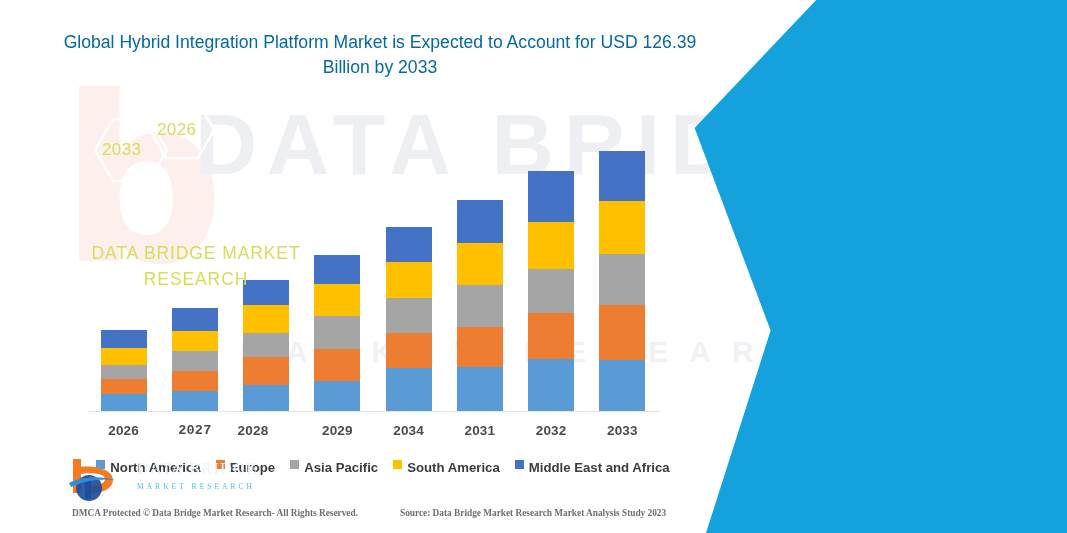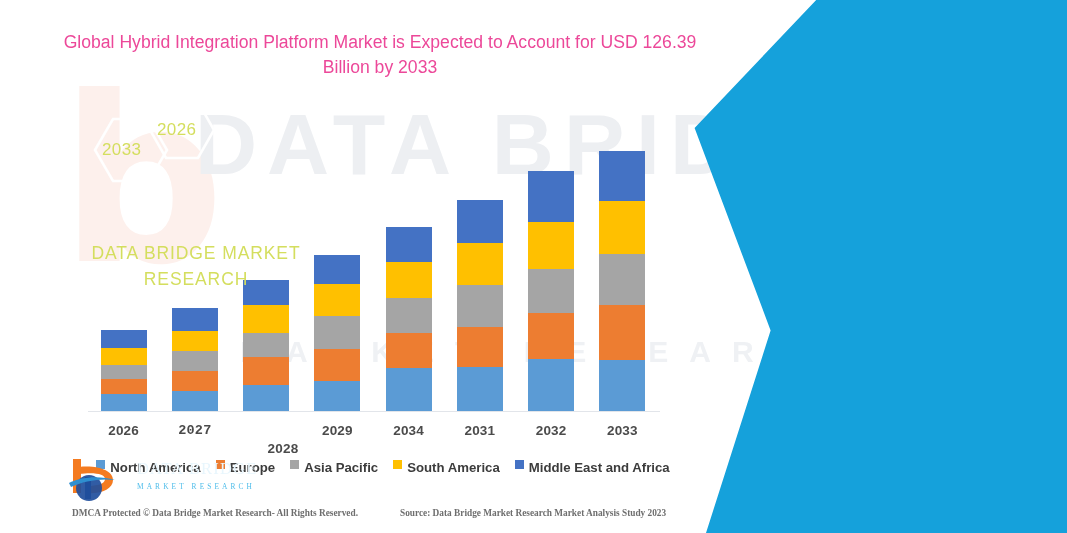--- a/index.html
+++ b/index.html
@@ -54,21 +54,21 @@
   .wm-main { top: 95px; left: 195px; font-size: 86px; letter-spacing: 10px; color:#EDEFF2; }
   .wm-sub  { top: 335px; left: 240px; font-size: 30px; letter-spacing: 21px; color:#EFF1F4; }
   .wm-b {
     position:absolute; top: 92px; left: 60px; z-index:0;
     font-size: 230px; line-height: .78; font-weight: 700; color: #FDF0EC;
     font-family: "DejaVu Sans", sans-serif;
   }
 
   .chart-title {
     position: absolute; top: 30px; left: 55px; width: 650px;
-    text-align: center; color: #ec4899; font-size: 17.6px; line-height: 1.42;
+    text-align: center; color: #0369a1; font-size: 17.6px; line-height: 1.42;
     font-weight: 400; z-index: 3;
   }
 
   
   .plot { position: absolute; left: 0; top: 0; width: 760px; height: 533px; z-index: 2; }
   .plot-band {
     position: absolute; left: 88px; top: 120px; width: 570px; height: 291px;
   }
   .baseline {
     position: absolute; left: 88px; top: 411px; width: 572px; height: 1px;
@@ -168,21 +168,21 @@
             <div class="seg" style="background: rgb(237, 125, 49); height: 55.3367px; bottom: 50.6053px;"></div>
             <div class="seg" style="background: rgb(165, 165, 165); height: 51.0167px; bottom: 105.942px;"></div>
             <div class="seg" style="background: rgb(255, 192, 0); height: 52.8681px; bottom: 156.959px;"></div>
             <div class="seg" style="background: rgb(68, 114, 196); height: 50.1938px; bottom: 209.827px;"></div>
           </div>
         </div>
       <div class="baseline"></div>
       <div class="xlabels" id="xlabels">
           <div class="xlabel" style="left: 0.625px;">2026</div>
           <div class="xlabel" style="left: 71.875px; font-family: Liberation Mono, monospace;">2027</div>
-          <div class="xlabel" style="left: 160px; margin-top: 18px;">2028</div>
+          <div class="xlabel" style="left: 130px;">2028</div>
           <div class="xlabel" style="left: 214.375px;">2029</div>
           <div class="xlabel" style="left: 285.625px;">2034</div>
           <div class="xlabel" style="left: 356.875px;">2031</div>
           <div class="xlabel" style="left: 428.125px;">2032</div>
           <div class="xlabel" style="left: 499.375px;">2033</div>
         </div>
     </div>
 
     <div class="legend" id="legend">
         <div class="legend-item">

